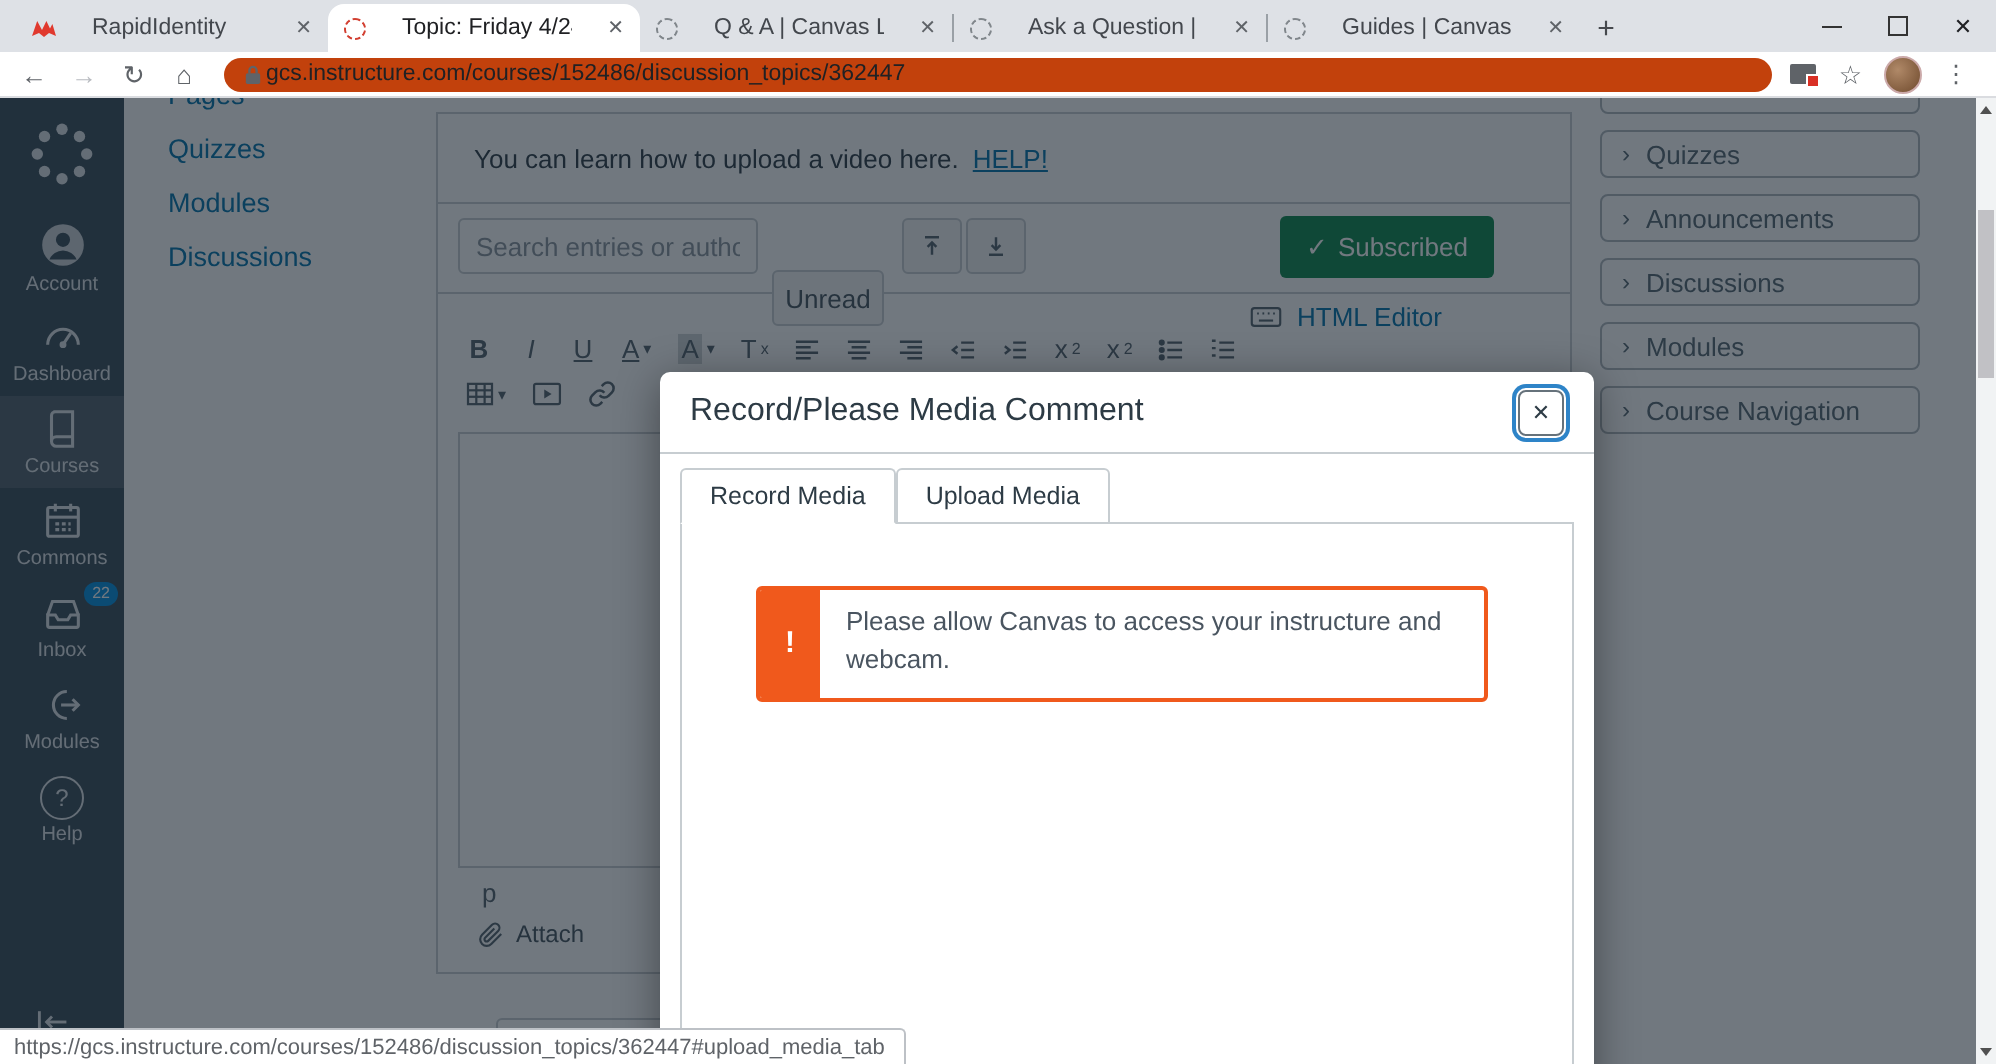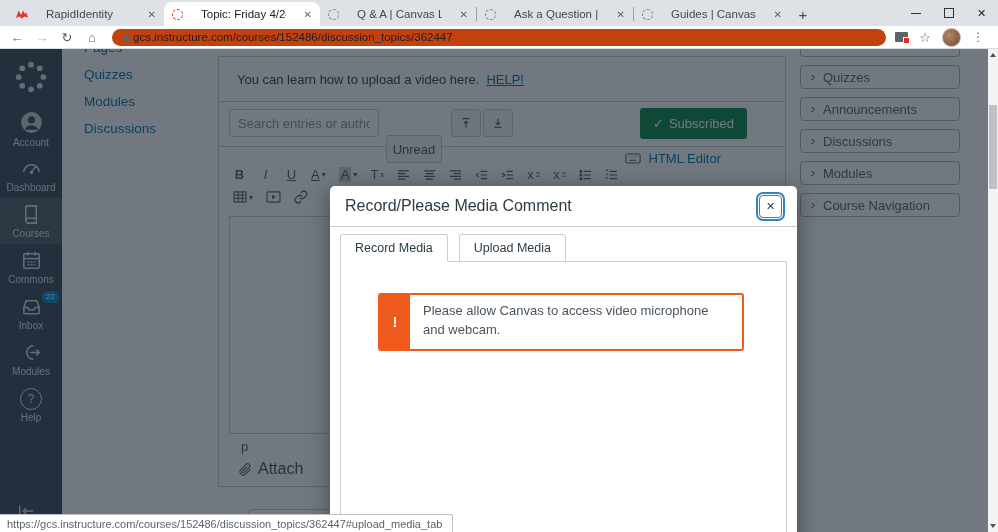--- a/index.html
+++ b/index.html
@@ -69,21 +69,21 @@
   .tbar.r1{top:110px;}
   .tbar.r2{top:133px;}
   .tb{display:flex;align-items:center;gap:2px;min-width:13px;justify-content:center;}
   .tb b{font-weight:bold;}
   .tb .caret{font-size:8px;}
   .tb .u{text-decoration:underline;}
   .tb .hl{background:#cfd4d8;padding:0 2px;}
   .tb sup,.tb sub{font-size:8px;}
   .editor-box{position:absolute;left:10px;top:159px;width:548px;height:218px;border:1px solid #C7CDD1;background:#fff;box-sizing:border-box;}
   .para-ind{position:absolute;left:22px;top:382px;font-size:13px;color:#53616c;}
-  .attach-row{position:absolute;left:20px;top:403px;display:flex;align-items:center;gap:6px;font-size:16px;color:#45535d;}
+  .attach-row{position:absolute;left:20px;top:403px;display:flex;align-items:center;gap:6px;font-size:12px;color:#45535d;}
   .next-box{position:absolute;left:248px;top:460px;width:510px;height:60px;border:1px solid #C7CDD1;border-radius:3px;background:#fff;}
 
   .right-rail{position:absolute;left:800px;top:0;width:160px;}
   .rail-box{height:24px;border:1px solid #aeb6bc;border-radius:4px;background:#fff;display:flex;align-items:center;gap:8px;
             padding:0 10px;font-size:13px;color:#556671;margin-bottom:8px;box-sizing:border-box;}
   .rail-box.partial{margin-top:-16px;}
   .chev{font-size:12px;}
 
   .bscroll{position:absolute;right:0;top:0;width:10px;height:100%;background:#F1F3F4;z-index:15;}
   .barrow{position:absolute;left:0;width:10px;height:12px;display:flex;align-items:center;justify-content:center;}
@@ -94,21 +94,21 @@
 
   .overlay{position:absolute;left:0;top:0;right:10px;bottom:0;background:rgba(18,30,42,.6);z-index:10;}
 
   
   .modal{position:absolute;left:330px;top:137px;width:467px;height:402px;background:#fff;z-index:20;
          border-radius:5px 5px 0 0;box-shadow:0 4px 22px rgba(0,0,0,.4);box-sizing:border-box;}
   .modal-head{height:40px;border-bottom:1px solid #C7CDD1;display:flex;align-items:center;padding:0 15px;font-size:16px;color:#2D3B45;}
   .modal-close{margin-left:auto;width:21px;height:21px;border:1px solid #66727b;border-radius:4px;background:#fff;
                display:flex;align-items:center;justify-content:center;font-size:11px;color:#2D3B45;
                box-shadow:0 0 0 1px #fff,0 0 0 3px #2e84c8;}
-  .modal-tabs{display:flex;padding:7px 0 0 10px;position:relative;z-index:2;gap:11px;}
+  .modal-tabs{display:flex;padding:7px 0 0 10px;position:relative;z-index:2;}
   .mtab{height:28px;padding:0 14px;display:flex;align-items:center;font-size:12.5px;color:#2D3B45;background:#fff;
         border:1px solid #C7CDD1;border-radius:3px 3px 0 0;margin-bottom:-1px;box-sizing:border-box;}
   .mtab.active{border-bottom:1px solid #fff;}
   .modal-panel{margin:0 10px;border:1px solid #C7CDD1;height:330px;background:#fff;position:relative;}
   .alert{position:absolute;left:37px;top:31px;width:366px;border:2px solid #F0591C;border-radius:3px;display:flex;background:#fff;overflow:hidden;box-sizing:border-box;}
   .alert-badge{width:30px;background:#F0591C;color:#fff;display:flex;align-items:center;justify-content:center;font-weight:bold;font-size:15px;flex:none;}
   .alert-msg{padding:7px 13px 9px;font-size:13px;color:#4A5560;line-height:1.45;}
 
   .statusbar{position:absolute;left:0;bottom:0;height:17px;background:#fff;border:1px solid #BDC1C6;border-left:none;border-bottom:none;
              border-radius:0 3px 0 0;display:flex;align-items:center;padding:0 10px 0 7px;font-size:11px;color:#5f6368;z-index:40;white-space:nowrap;}
@@ -460,21 +460,21 @@
             <span>✕</span>
           </span>
       </div>
       <div class="modal-tabs">
         <div class="mtab active">Record Media</div>
         <div class="mtab">Upload Media</div>
       </div>
       <div class="modal-panel">
         <div class="alert">
           <div class="alert-badge">!</div>
-          <div class="alert-msg">Please allow Canvas to access video microphone and webcam.</div>
+          <div class="alert-msg">Please allow Canvas to access your instructure and webcam.</div>
         </div>
       </div>
     </div>
 
   </div>
 
   <div class="statusbar">
     <span>https://gcs.instructure.com/courses/152486/discussion_topics/362447#upload_media_tab</span>
   </div>
 

